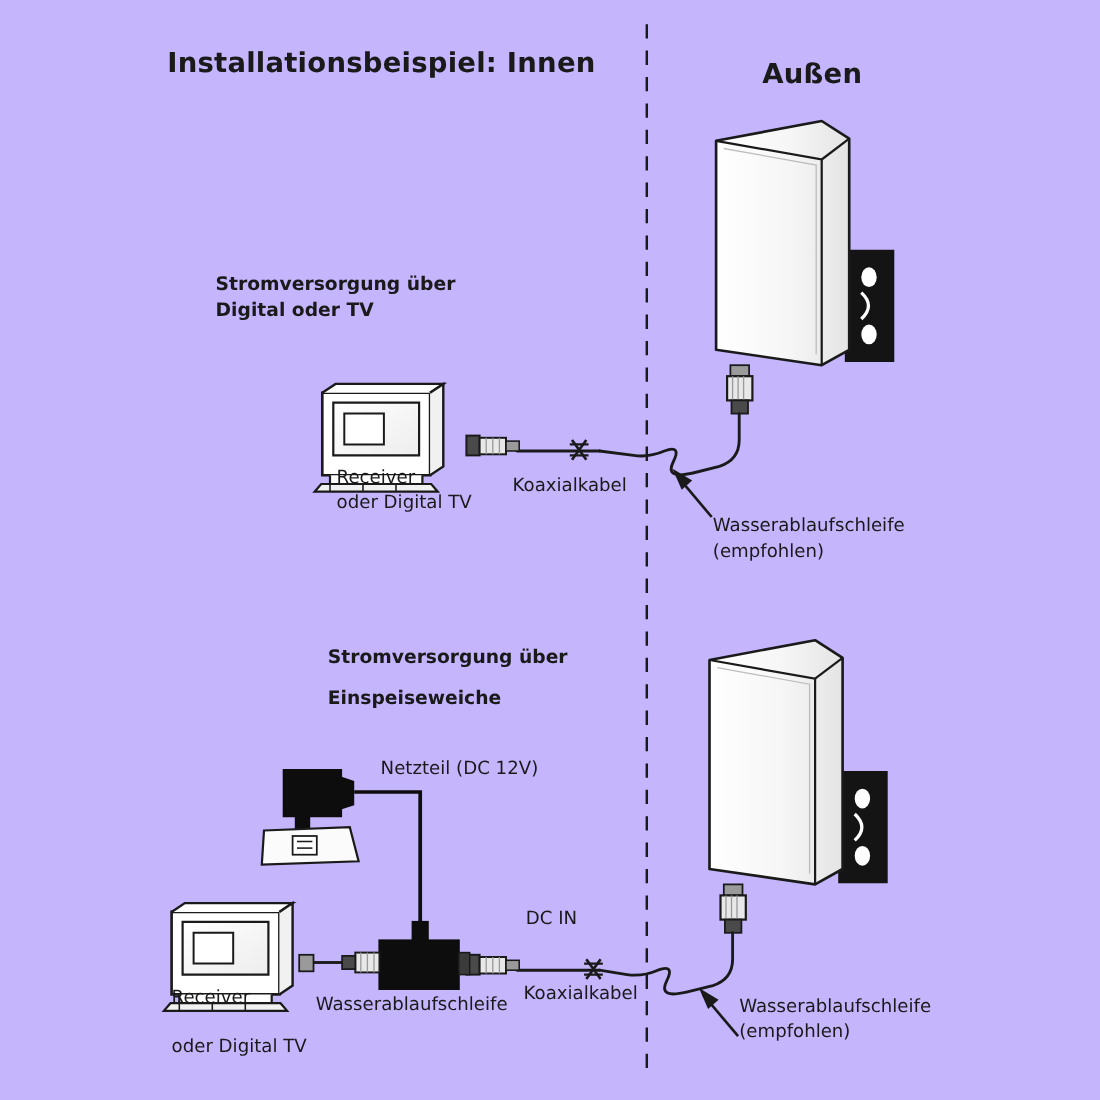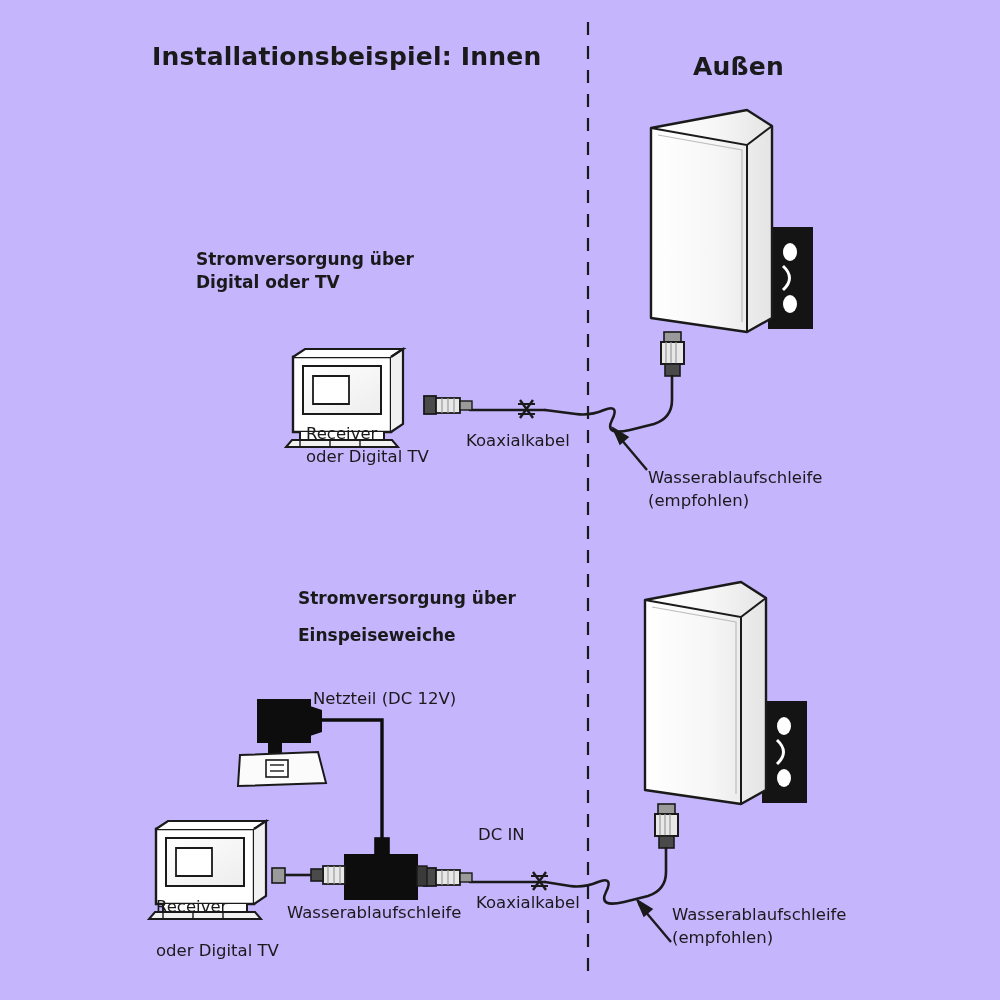--- a/index.html
+++ b/index.html
@@ -227,21 +227,21 @@
   <div class="lbl plain" style="left:306px; top:447px;">oder Digital TV</div>
 
   <div class="lbl plain" style="left:466px; top:431px;">Koaxialkabel</div>
 
   <div class="lbl plain" style="left:648px; top:468px;">Wasserablaufschleife</div>
   <div class="lbl plain" style="left:648px; top:491px;">(empfohlen)</div>
 
   <div class="lbl sub" style="left:298px; top:588px;">Stromversorgung über</div>
   <div class="lbl sub" style="left:298px; top:611px;margin-top:14px;">Einspeiseweiche</div>
 
-  <div class="lbl plain" style="left:313px; top:689px;text-align:center;">Netzteil (DC 12V)</div>
+  <div class="lbl plain" style="left:346px; top:689px;text-align:center;">Netzteil (DC 12V)</div>
 
   <div class="lbl plain" style="left:478px; top:825px;text-align:center;">DC IN</div>
 
   <div class="lbl plain" style="left:287px; top:903px;">Wasserablaufschleife</div>
 
   <div class="lbl plain" style="left:476px; top:893px;">Koaxialkabel</div>
 
   <div class="lbl plain" style="left:156px; top:897px;">Receiver</div>
   <div class="lbl plain" style="left:156px; top:941px;">oder Digital TV</div>
 

